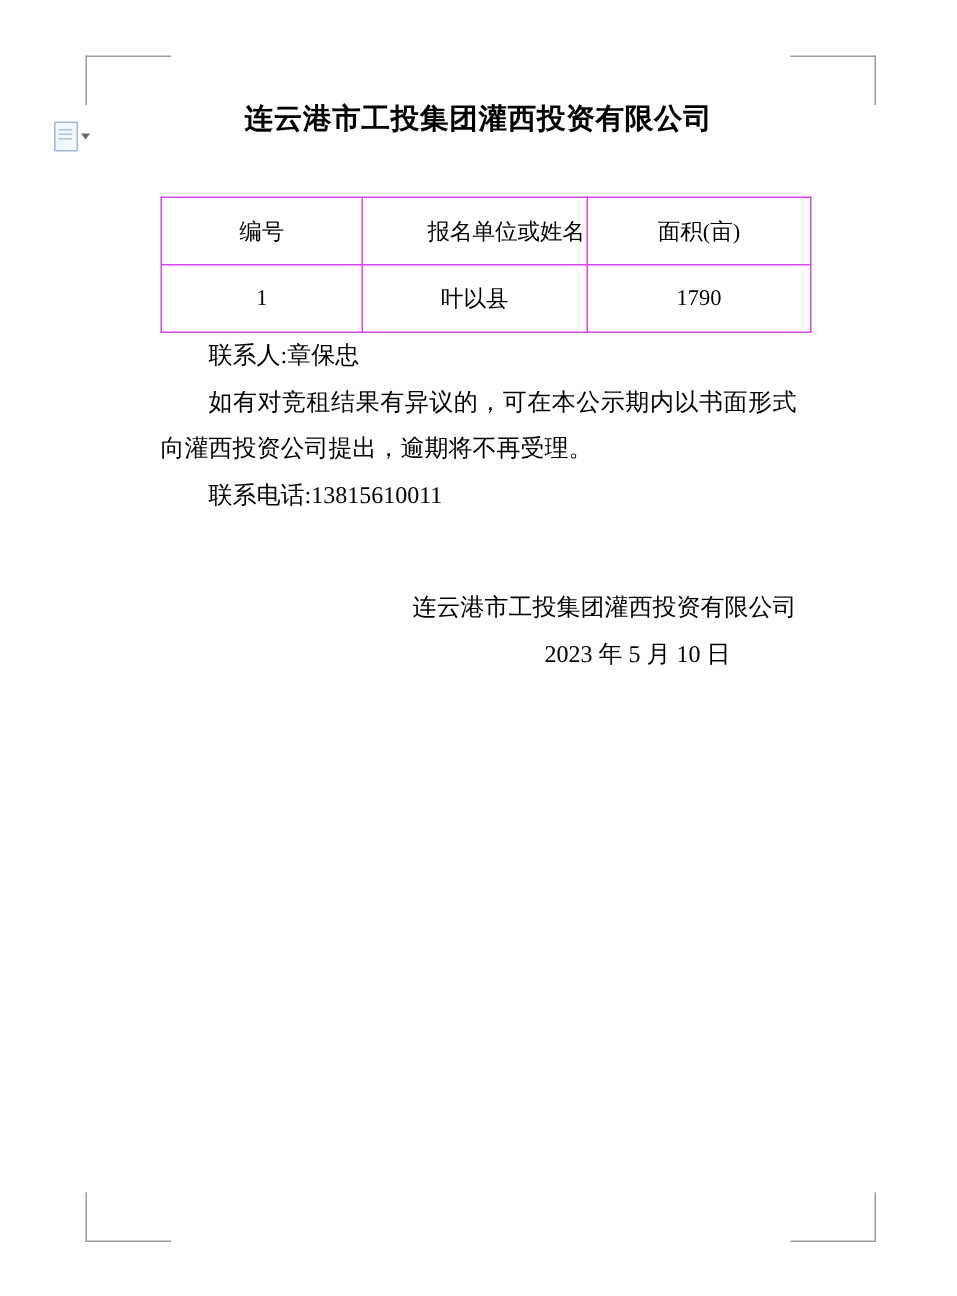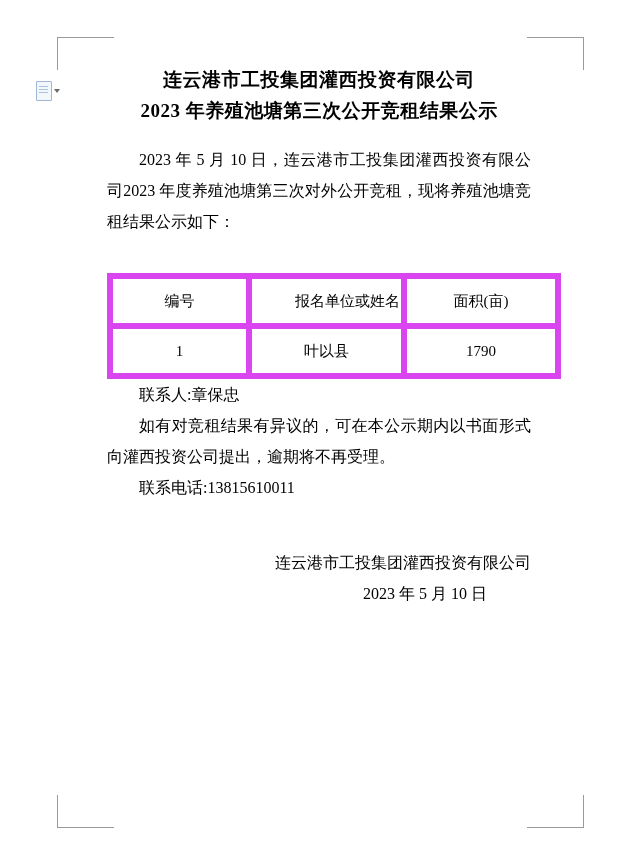--- a/index.html
+++ b/index.html
@@ -94,21 +94,21 @@
   .indent2 { text-indent: 32px; }
   .gap-top-18 { margin-top: 18px; }
 
   table.bid-table {
     border-collapse: collapse;
     width: 424px;
     margin-top: 36px;
     table-layout: fixed;
   }
   table.bid-table td, table.bid-table th {
-    border: 6px solid #d946ef;
+    border: 1px solid #d946ef;
     height: 42px;
     text-align: center;
     vertical-align: middle;
     font-size: 15px;
     font-weight: normal;
   }
   table.bid-table .col-no   { width: 131px; }
   table.bid-table .col-name { width: 147px; text-align: right; }
   table.bid-table .col-area { width: 146px; }
 
@@ -133,23 +133,21 @@
   <div class="crop br"></div>
 
   <div class="doc-badge">
     <span class="sheet"></span>
     <span class="caret"></span>
   </div>
 
   <div class="content">
 
     <div class="title">连云港市工投集团灌西投资有限公司</div>
-    <div class="title">2023 年养殖池塘第三次公开竞租结果公示</div>
 
-    <div class="para indent2 gap-top-18">2023 年 5 月 10 日，连云港市工投集团灌西投资有限公司2023 年度养殖池塘第三次对外公开竞租，现将养殖池塘竞租结果公示如下：</div>
 
     <table class="bid-table">
       <thead>
         <tr>
           <th class="col-no">编号</th>
           <th class="col-name">报名单位或姓名</th>
           <th class="col-area">面积(亩)</th>
         </tr>
       </thead>
       <tbody>

